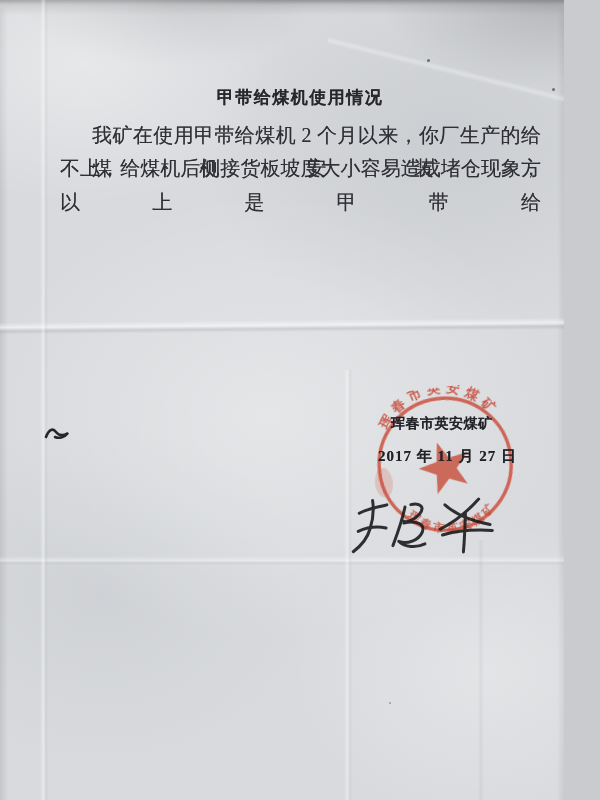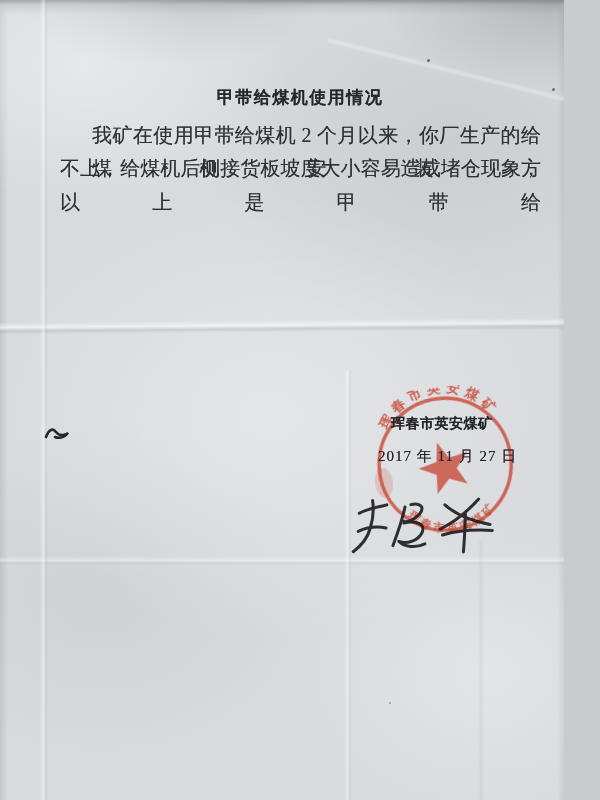--- a/index.html
+++ b/index.html
@@ -72,21 +72,21 @@
   .para .fill{text-align:justify;text-align-last:justify;}
   .para .indent{padding-left:32px;}
 
   .org-name{
     position:absolute;top:415px;left:391px;
     font-size:14px;letter-spacing:.5px;color:#222327;font-weight:600;
     text-shadow:0 0 .5px rgba(34,35,39,.6);
   }
   .doc-date{
     position:absolute;top:447px;left:378px;
-    font-size:15px;font-weight:normal;letter-spacing:1px;color:#1f2024;
+    font-size:15px;font-weight:bold;letter-spacing:1px;color:#1f2024;
     text-shadow:0 0 .5px rgba(31,32,36,.6);
   }
   .stamp{
     position:absolute;left:366px;top:387px;width:162px;height:152px;
     filter:blur(.55px);transform:rotate(-7deg);
   }
   .signature{
     position:absolute;left:346px;top:490px;width:154px;height:72px;
     transform:rotate(-3deg);
   }

